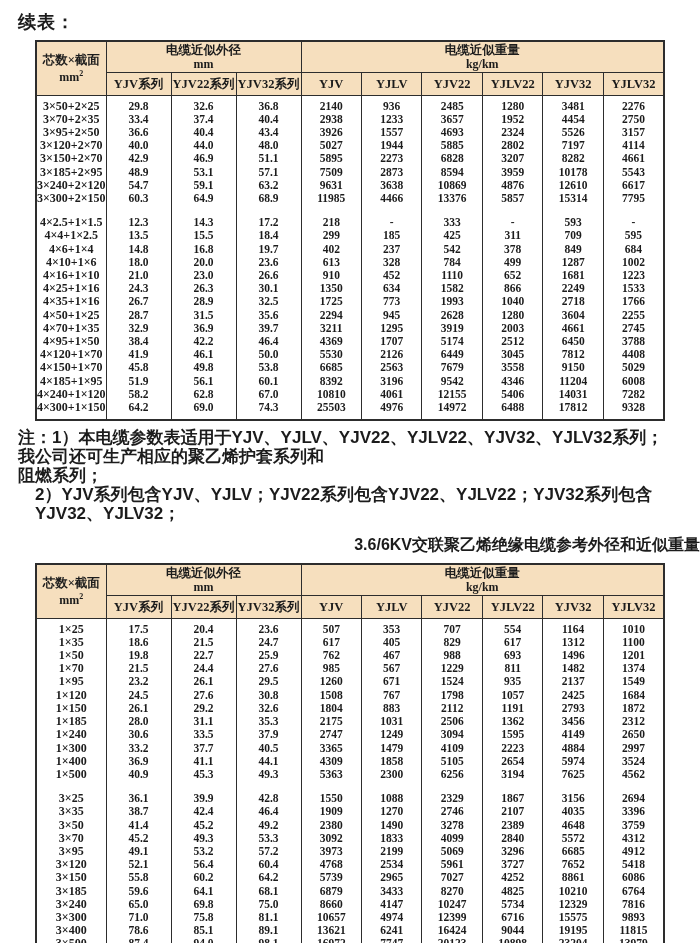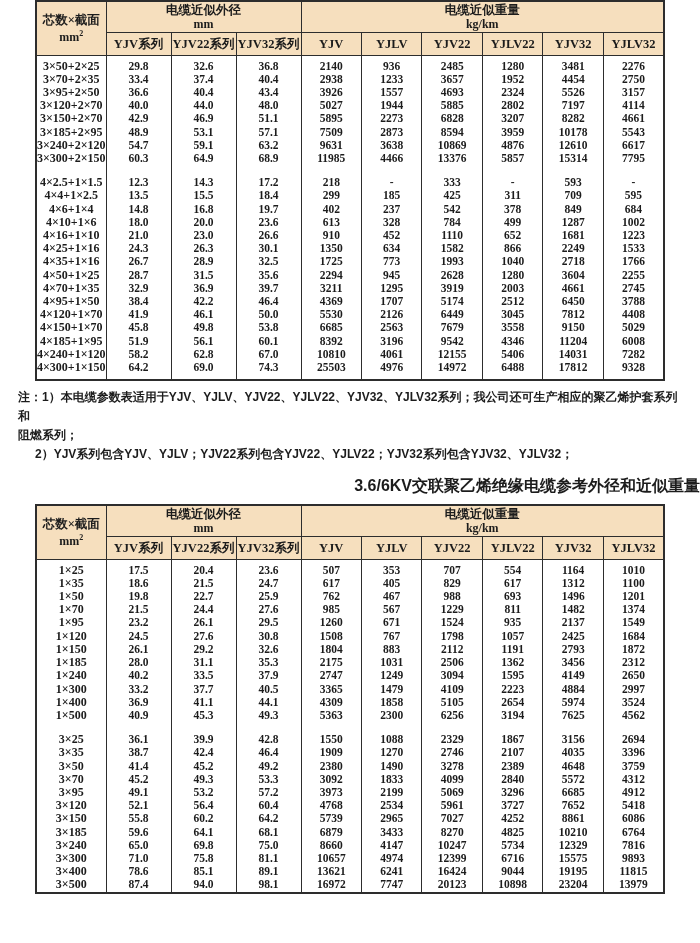--- a/index.html
+++ b/index.html
@@ -56,39 +56,40 @@
     line-height: 13.2px;
     padding: 0;
     white-space: nowrap;
     overflow: hidden;
   }
   table.cable-table td.spec { font-size: 12px; }
   tr.spacer td { height: 4px; line-height: 4px; }
   tr.gap td { height: 11px; line-height: 11px; }
   .notes {
     margin: 7px 20px 0 18px;
-    font-size: 12px;
+    font-size: 17px;
     font-weight: bold;
     line-height: 19px;
     color: #1c1c1c;
   }
   .notes .indent { padding-left: 17px; }
   .table2-title {
     margin: 12px 0 8px 0;
     text-align: right;
     font-size: 16px;
     font-weight: bold;
     line-height: 20px;
   }
 </style>
 </head>
 <body>
 
 <div id="page">
 
+  <div class="continued-label">续表：</div>
 
   <table class="cable-table">
     <colgroup>
       <col style="width:70px">
       <col style="width:65px">
         <col style="width:65px">
         <col style="width:65px">
       <col>
         <col>
         <col>
@@ -591,21 +592,21 @@
           <td>35.3</td>
           <td>2175</td>
           <td>1031</td>
           <td>2506</td>
           <td>1362</td>
           <td>3456</td>
           <td>2312</td>
         </tr>
         <tr>
           <td class="spec">1×240</td>
-          <td>40.2</td>
+          <td>30.6</td>
           <td>33.5</td>
           <td>37.9</td>
           <td>2747</td>
           <td>1249</td>
           <td>3094</td>
           <td>1595</td>
           <td>4149</td>
           <td>2650</td>
         </tr>
         <tr>

